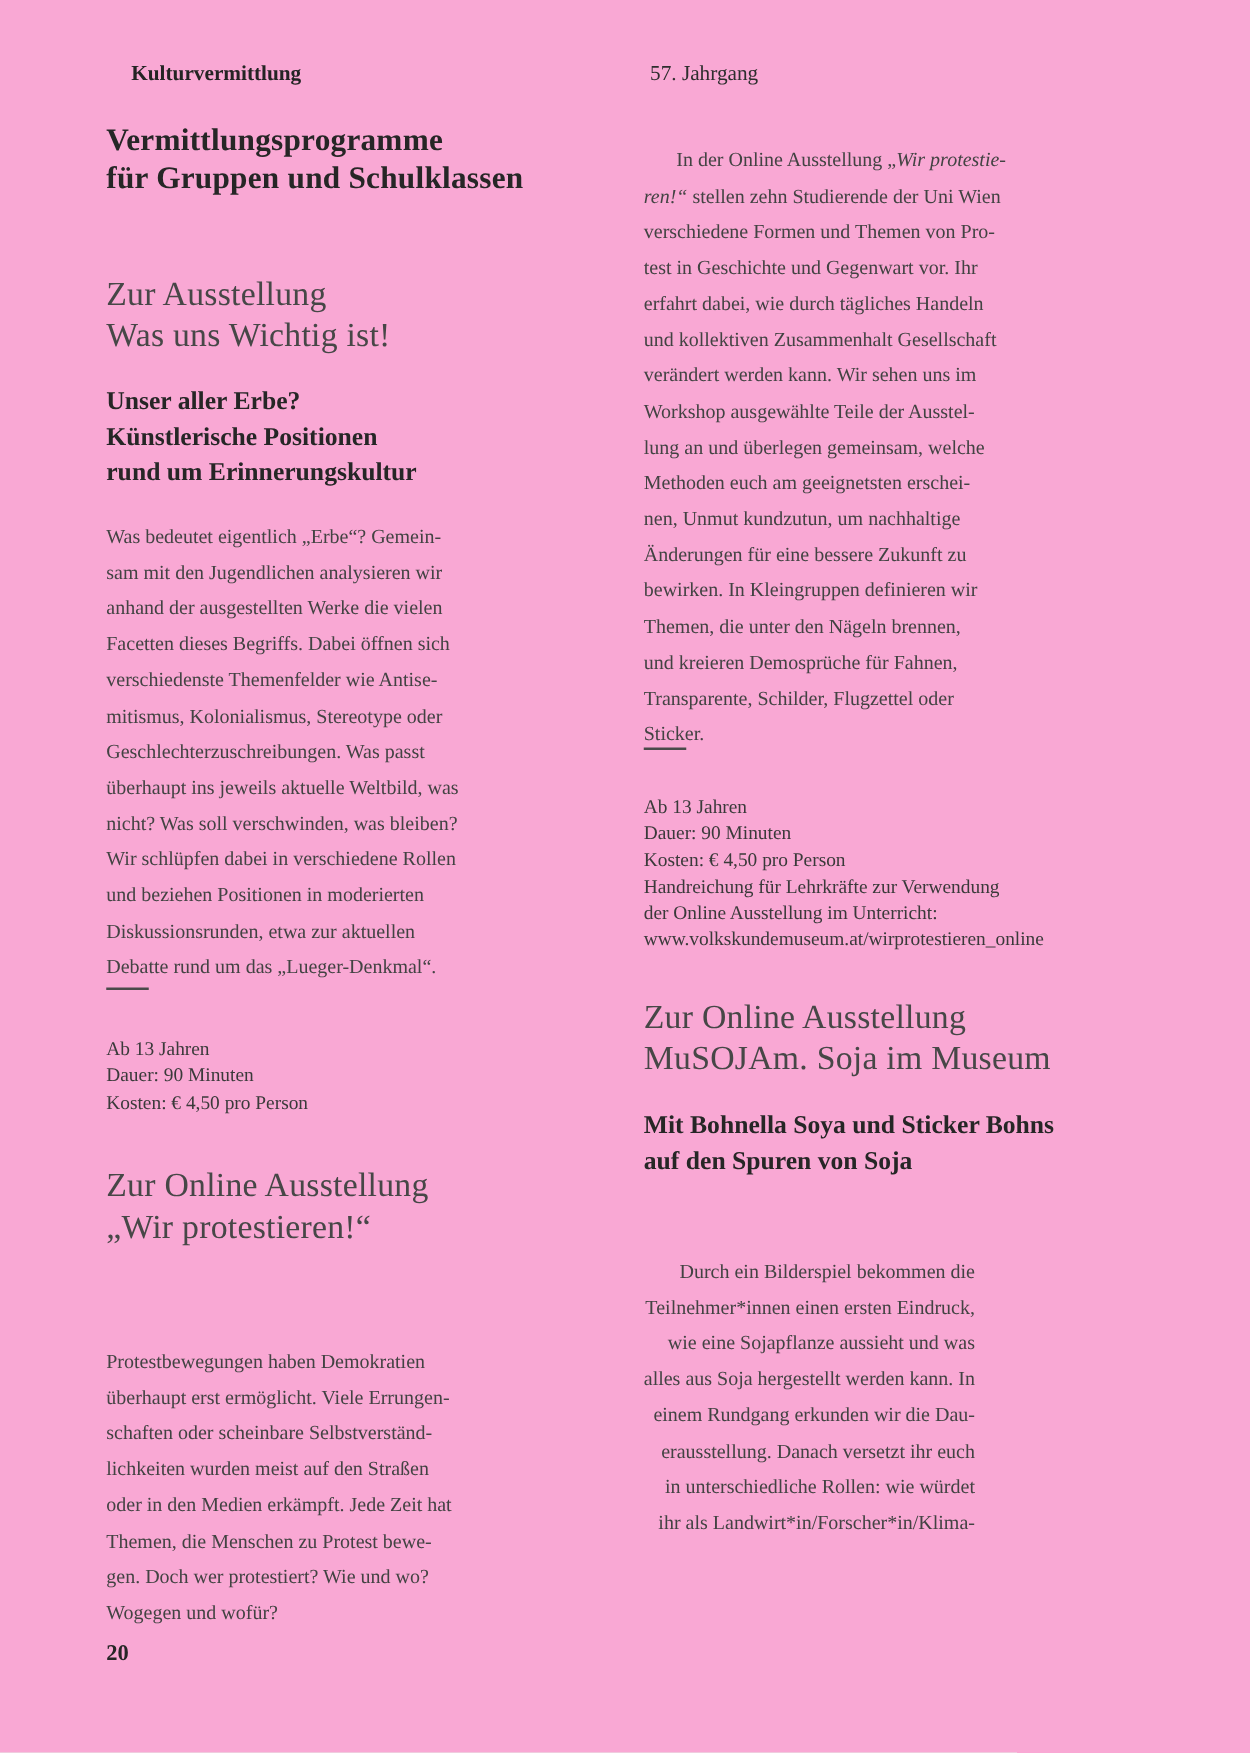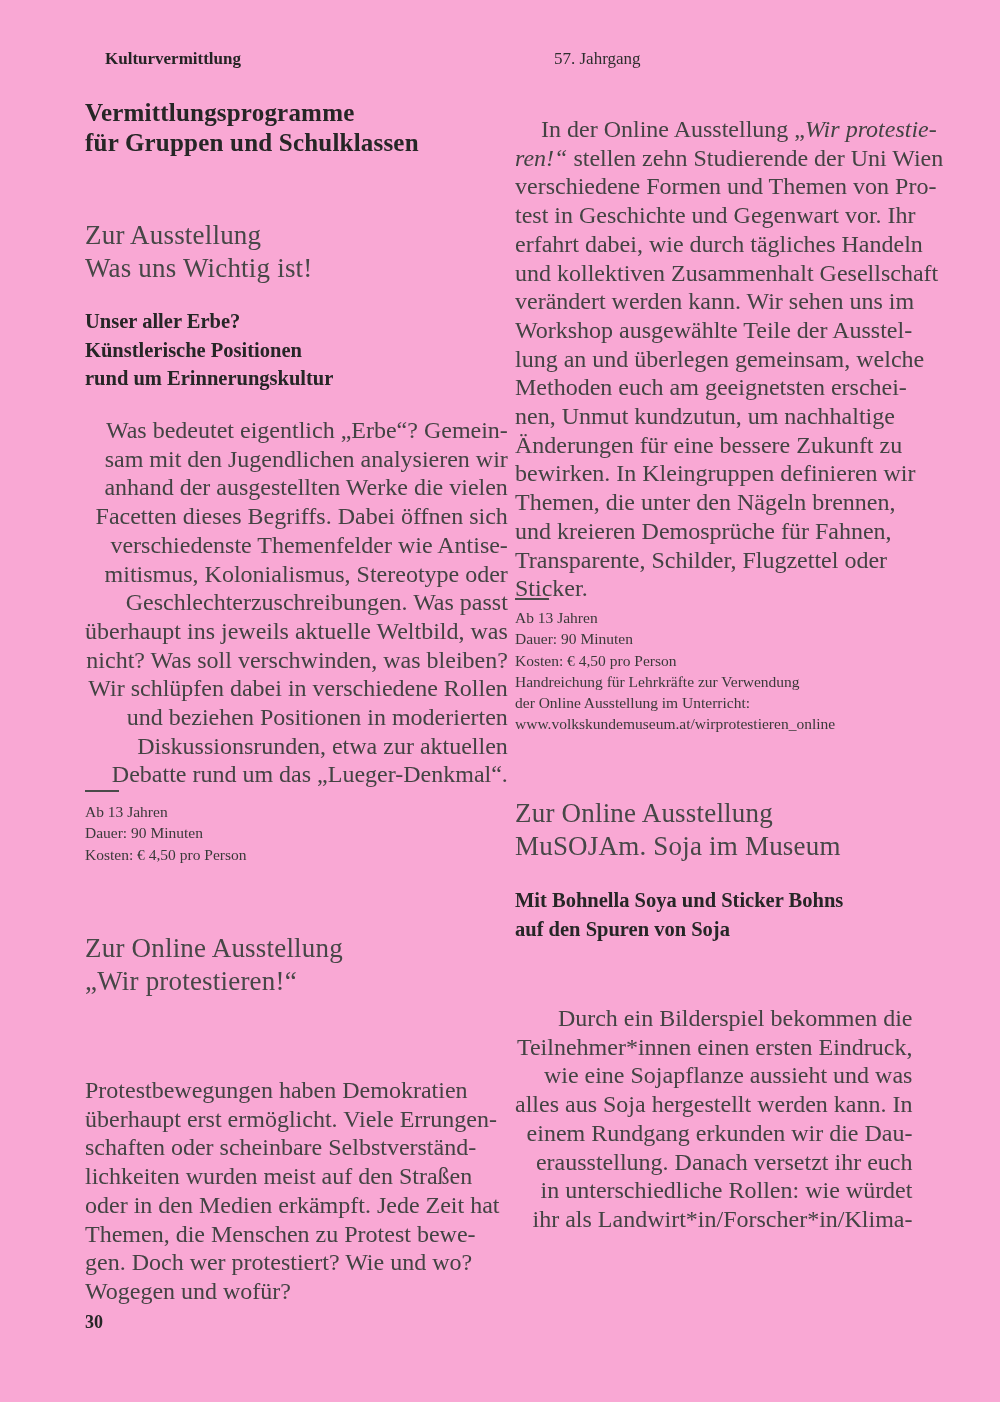--- a/index.html
+++ b/index.html
@@ -10,46 +10,46 @@
     background:#f9a8d4;
     font-family:Liberation Serif, serif;
     overflow:hidden;
   }
   .blk{position:absolute;white-space:pre;}
   .hdr{font-size:17px;line-height:22px;color:#2e2e2e;}
   .hdr-bold{font-weight:700;color:#242424;}
   .h-bold-main{font-size:25px;line-height:30px;font-weight:700;color:#262626;letter-spacing:.2px;}
   .h-large{font-size:27px;line-height:33px;font-weight:400;color:#474747;letter-spacing:.2px;}
   .h-sub{font-size:20.5px;line-height:28.5px;font-weight:700;color:#262626;}
-  .body-text{font-size:24px;line-height:28.7px;font-weight:400;color:#434343;}
-  .details{font-size:15.5px;line-height:21.3px;color:#3a3a3a;}
+  .body-text{font-size:16px;line-height:28.7px;font-weight:400;color:#434343;}
+  .details{font-size:15.5px;line-height:21.3px;color:#3a3a3a;margin-top:28px;}
   .rule{position:absolute;width:34px;height:0;border-top:2px solid #4a4a4a;}
   .italic{font-style:italic;}
   .pagenum{font-size:18px;font-weight:700;color:#262626;}
   .indent-first{text-indent:26px;}
 </style>
 </head>
 <body>
 
 <div class="page">
 
   <div class="blk hdr hdr-bold" style="left:105px;top:48px;">Kulturvermittlung</div>
-  <div class="blk hdr" style="left:554px;top:48px;">57. Jahrgang</div>
+  <div class="blk hdr" style="left:520px;top:48px;">57. Jahrgang</div>
 
   <div class="blk h-bold-main" style="left:85px;top:98px;">Vermittlungsprogramme
 für Gruppen und Schulklassen</div>
 
   <div class="blk h-large" style="left:85px;top:219px;">Zur Ausstellung
 Was uns Wichtig ist!</div>
 
   <div class="blk h-sub" style="left:85px;top:307px;">Unser aller Erbe?
 Künstlerische Positionen
 rund um Erinnerungskultur</div>
 
-  <div class="blk body-text" style="left:85px;top:416px;text-align:right;">Was bedeutet eigentlich „Erbe“? Gemein-
+  <div class="blk body-text" style="left:85px;top:416px;">Was bedeutet eigentlich „Erbe“? Gemein-
 sam mit den Jugendlichen analysieren wir
 anhand der ausgestellten Werke die vielen
 Facetten dieses Begriffs. Dabei öffnen sich
 verschiedenste Themenfelder wie Antise-
 mitismus, Kolonialismus, Stereotype oder
 Geschlechterzuschreibungen. Was passt
 überhaupt ins jeweils aktuelle Weltbild, was
 nicht? Was soll verschwinden, was bleiben?
 Wir schlüpfen dabei in verschiedene Rollen
 und beziehen Positionen in moderierten
@@ -68,21 +68,21 @@
 
   <div class="blk body-text" style="left:85px;top:1076px;">Protestbewegungen haben Demokratien
 überhaupt erst ermöglicht. Viele Errungen-
 schaften oder scheinbare Selbstverständ-
 lichkeiten wurden meist auf den Straßen
 oder in den Medien erkämpft. Jede Zeit hat
 Themen, die Menschen zu Protest bewe-
 gen. Doch wer protestiert? Wie und wo?
 Wogegen und wofür?</div>
 
-  <div class="blk pagenum" style="left:85px;top:1312px;">30</div>
+  <div class="blk pagenum" style="left:85px;top:1312px;">20</div>
 
   <div class="blk body-text indent-first" style="left:515px;top:115px;"><span>In der Online Ausstellung „</span><span class="italic">Wir protestie-
 ren!“</span><span> stellen zehn Studierende der Uni Wien
 verschiedene Formen und Themen von Pro-
 test in Geschichte und Gegenwart vor. Ihr
 erfahrt dabei, wie durch tägliches Handeln
 und kollektiven Zusammenhalt Gesellschaft
 verändert werden kann. Wir sehen uns im
 Workshop ausgewählte Teile der Ausstel-
 lung an und überlegen gemeinsam, welche

